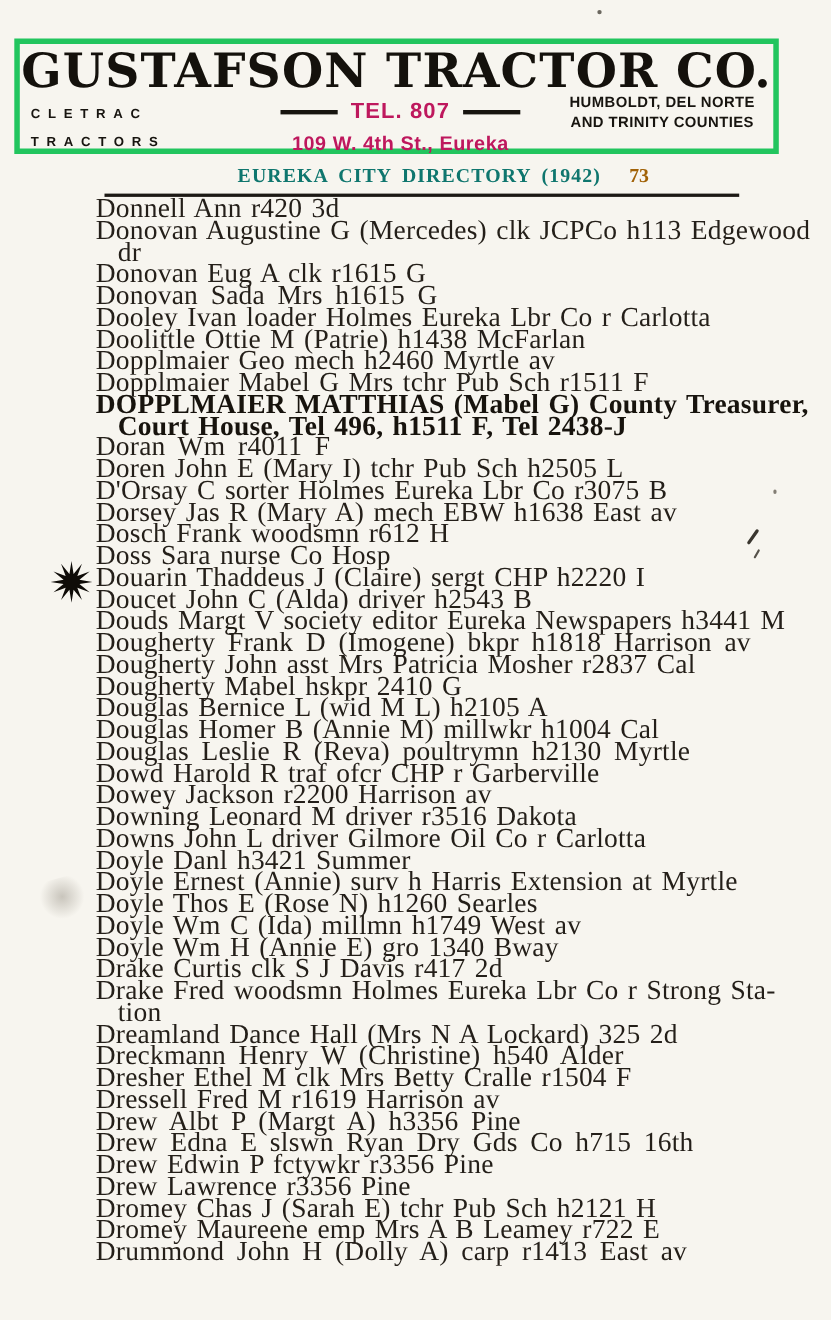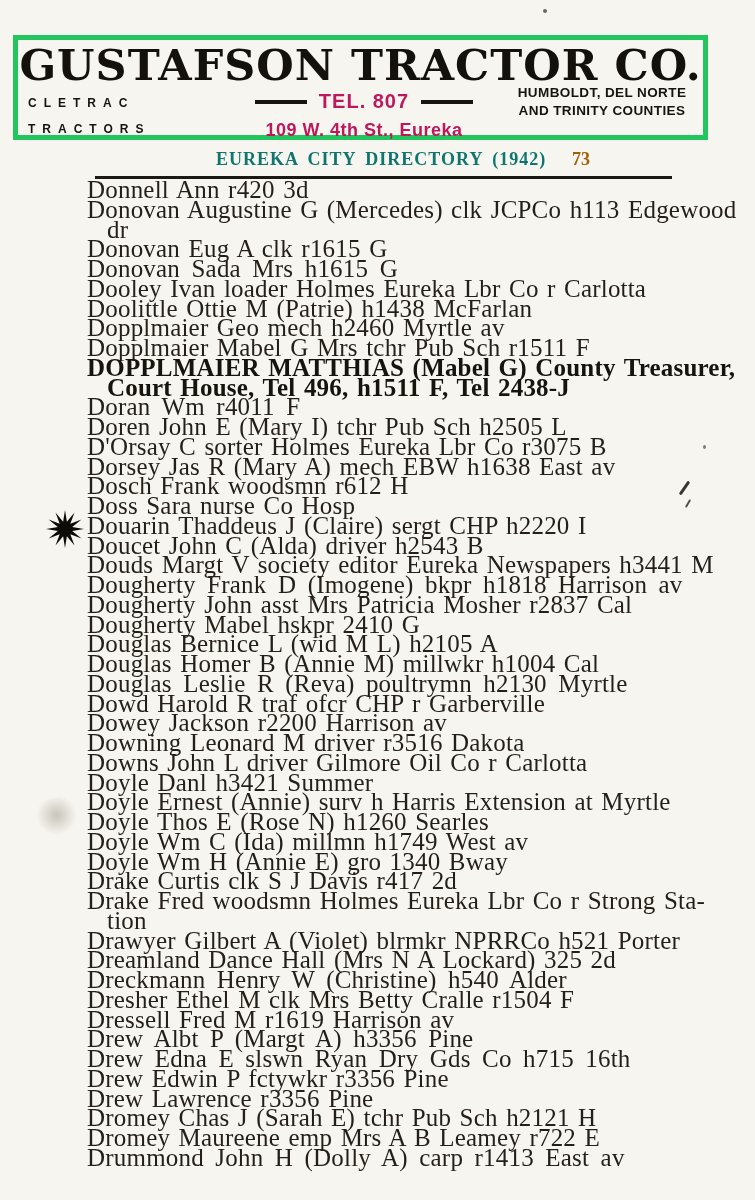--- a/index.html
+++ b/index.html
@@ -160,21 +160,20 @@
     <div class="line">Downing Leonard M driver r3516 Dakota</div>
     <div class="line">Downs John L driver Gilmore Oil Co r Carlotta</div>
     <div class="line">Doyle Danl h3421 Summer</div>
     <div class="line">Doyle Ernest (Annie) surv h Harris Extension at Myrtle</div>
     <div class="line">Doyle Thos E (Rose N) h1260 Searles</div>
     <div class="line">Doyle Wm C (Ida) millmn h1749 West av</div>
     <div class="line">Doyle Wm H (Annie E) gro 1340 Bway</div>
     <div class="line">Drake Curtis clk S J Davis r417 2d</div>
     <div class="line">Drake Fred woodsmn Holmes Eureka Lbr Co r Strong Sta-</div>
     <div class="line indent">tion</div>
-    <div class="line">Drawyer Gilbert A (Violet) blrmkr NPRRCo h521 Porter</div>
     <div class="line">Dreamland Dance Hall (Mrs N A Lockard) 325 2d</div>
     <div class="line wide">Dreckmann Henry W (Christine) h540 Alder</div>
     <div class="line">Dresher Ethel M clk Mrs Betty Cralle r1504 F</div>
     <div class="line">Dressell Fred M r1619 Harrison av</div>
     <div class="line wide">Drew Albt P (Margt A) h3356 Pine</div>
     <div class="line wide">Drew Edna E slswn Ryan Dry Gds Co h715 16th</div>
     <div class="line">Drew Edwin P fctywkr r3356 Pine</div>
     <div class="line">Drew Lawrence r3356 Pine</div>
     <div class="line">Dromey Chas J (Sarah E) tchr Pub Sch h2121 H</div>
     <div class="line">Dromey Maureene emp Mrs A B Leamey r722 E</div>

